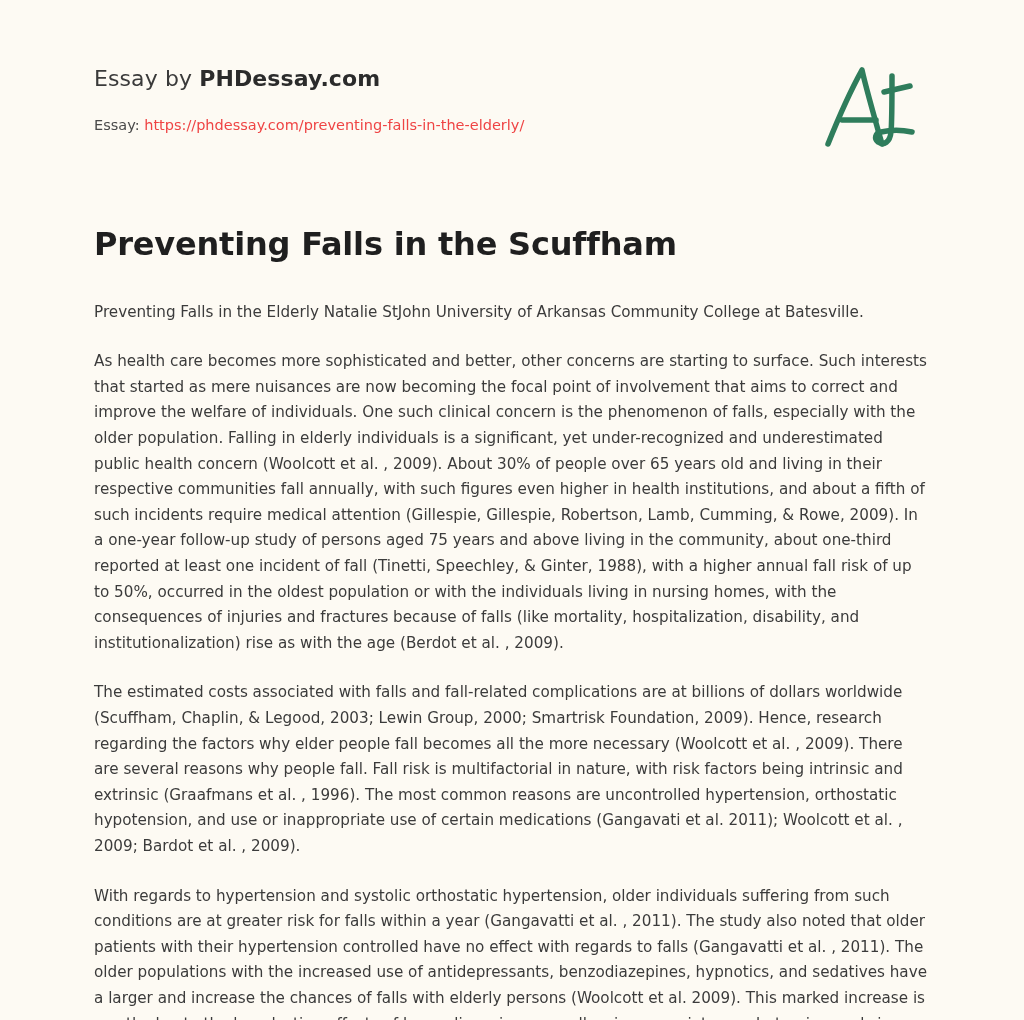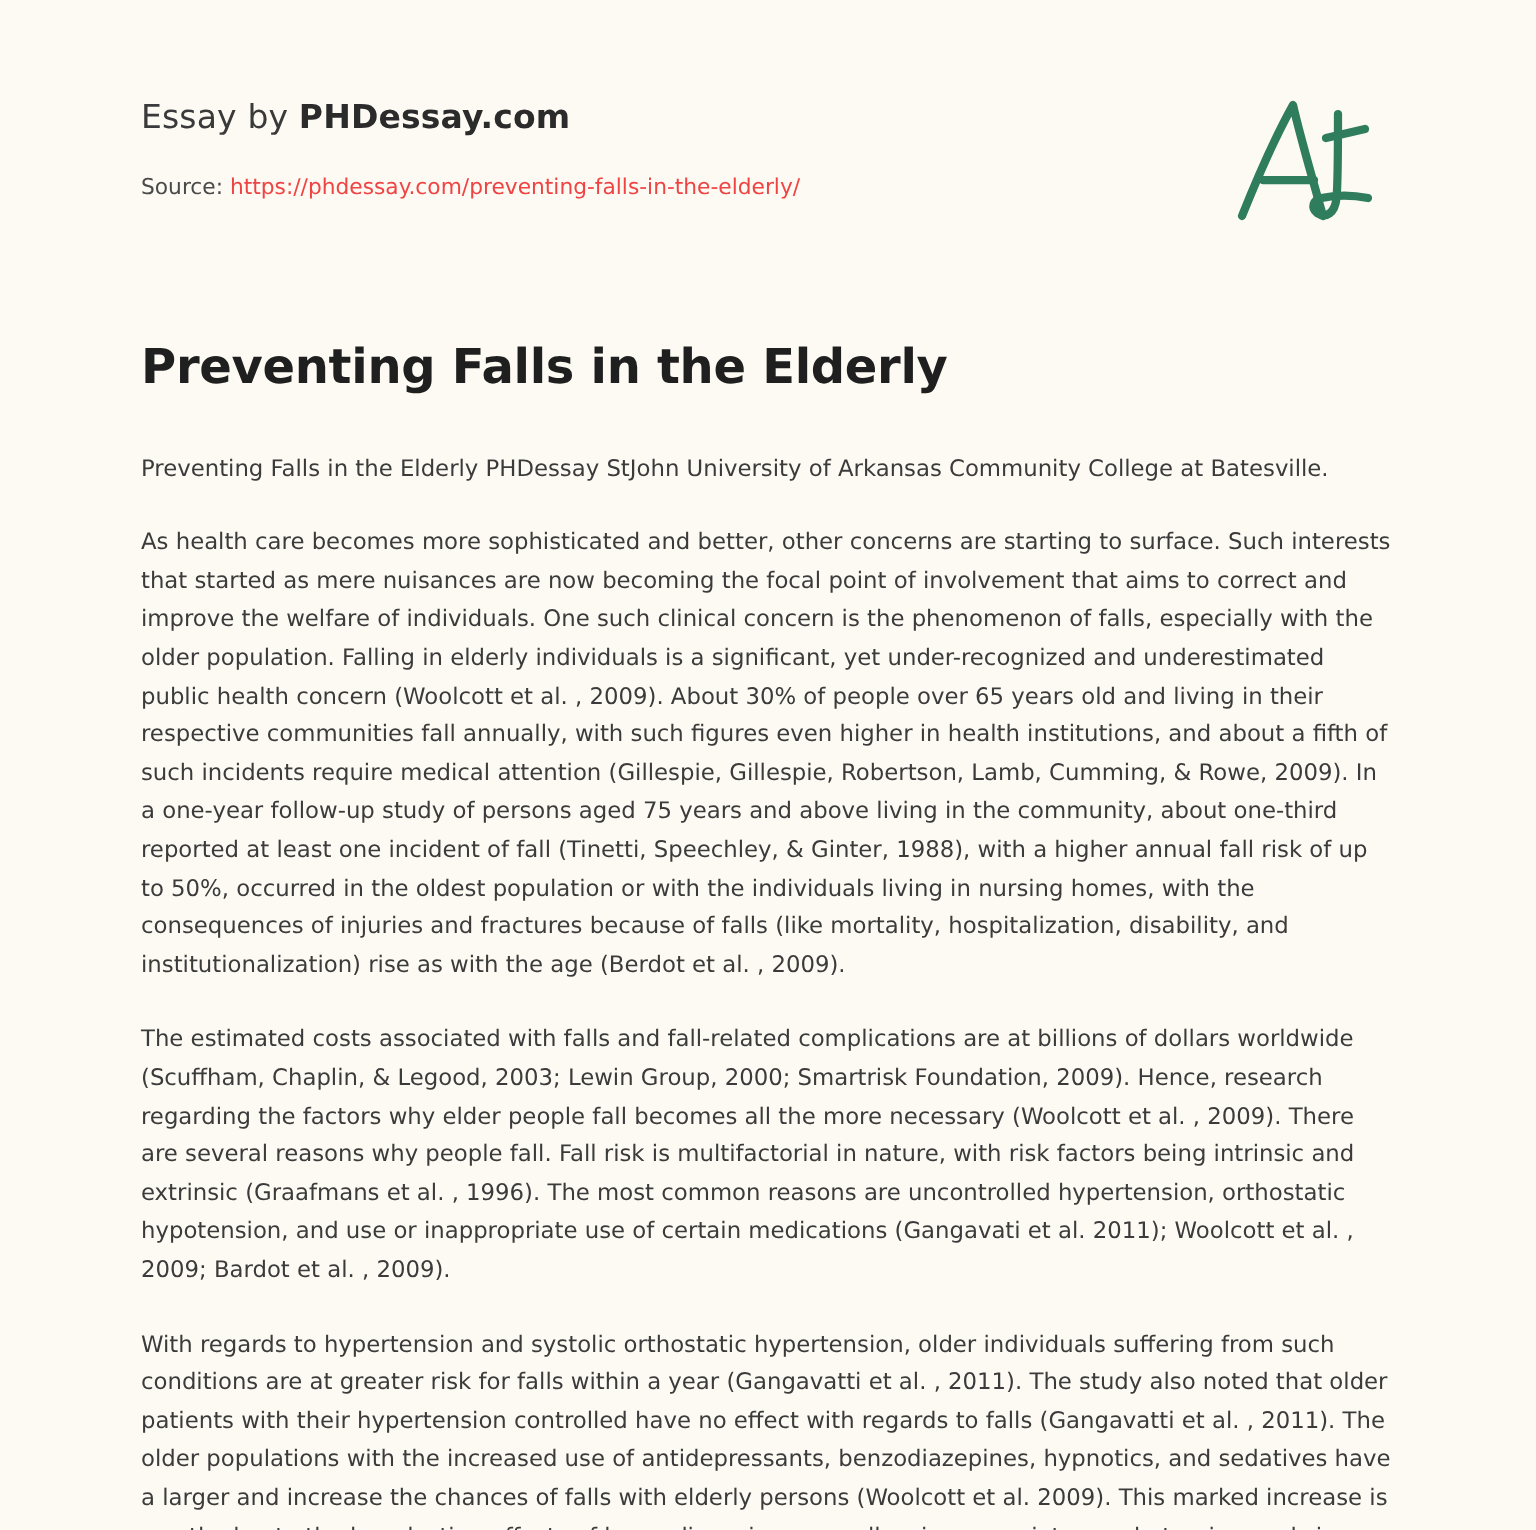--- a/index.html
+++ b/index.html
@@ -102,38 +102,38 @@
 
 <div class="page">
 
   <div class="header">
     <div class="brand-line">
       <span class="brand-essay">Essay</span>
       <span class="brand-by">by</span>
       <span class="brand-site">PHDessay.com</span>
     </div>
     <div class="source-line">
-      <span class="source-label">Source:</span>
+      <span class="source-label">Essay:</span>
       <a class="source-url" href="#">https://phdessay.com/preventing-falls-in-the-elderly/</a>
     </div>
 
     <div class="logo">
       <svg width="110" height="92" viewBox="0 0 110 92" xmlns="http://www.w3.org/2000/svg" aria-hidden="true">
         <g fill="none" stroke="#2f7d5c" stroke-width="5.5" stroke-linecap="round" stroke-linejoin="round">
           <path d="M10 82 C 22 52, 34 26, 44 8 C 48 26, 56 54, 64 82"></path>
           <path d="M24 58 L 58 58"></path>
           <path d="M74 14 C 74 42, 74 60, 73 70 C 72 80, 66 84, 60 80 C 56 77, 57 71, 63 70 C 72 68, 84 68, 94 70"></path>
           <path d="M66 30 L 92 24"></path>
         </g>
       </svg>
     </div>
   </div>
 
-  <h1 class="title">Preventing Falls in the Elderly</h1>
+  <h1 class="title">Preventing Falls in the Scuffham</h1>
 
   <div class="content fade-tail">
-    <p>Preventing Falls in the Elderly PHDessay StJohn University of Arkansas Community College at Batesville.</p>
+    <p>Preventing Falls in the Elderly Natalie StJohn University of Arkansas Community College at Batesville.</p>
     <p>As health care becomes more sophisticated and better, other concerns are starting to surface. Such interests that started as mere nuisances are now becoming the focal point of involvement that aims to correct and improve the welfare of individuals. One such clinical concern is the phenomenon of falls, especially with the older population. Falling in elderly individuals is a significant, yet under-recognized and underestimated public health concern (Woolcott et al. , 2009). About 30% of people over 65 years old and living in their respective communities fall annually, with such figures even higher in health institutions, and about a fifth of such incidents require medical attention (Gillespie, Gillespie, Robertson, Lamb, Cumming, &amp; Rowe, 2009). In a one-year follow-up study of persons aged 75 years and above living in the community, about one-third reported at least one incident of fall (Tinetti, Speechley, &amp; Ginter, 1988), with a higher annual fall risk of up to 50%, occurred in the oldest population or with the individuals living in nursing homes, with the consequences of injuries and fractures because of falls (like mortality, hospitalization, disability, and institutionalization) rise as with the age (Berdot et al. , 2009).</p>
     <p>The estimated costs associated with falls and fall-related complications are at billions of dollars worldwide (Scuffham, Chaplin, &amp; Legood, 2003; Lewin Group, 2000; Smartrisk Foundation, 2009). Hence, research regarding the factors why elder people fall becomes all the more necessary (Woolcott et al. , 2009).  There are several reasons why people fall. Fall risk is multifactorial in nature, with risk factors being intrinsic and extrinsic (Graafmans et al. , 1996). The most common reasons are uncontrolled hypertension, orthostatic hypotension, and use or inappropriate use of certain medications (Gangavati et al. 2011); Woolcott et al. , 2009; Bardot et al. , 2009).</p>
     <p>With regards to hypertension and systolic orthostatic hypertension, older individuals suffering from such conditions are at greater risk for falls within a year (Gangavatti et al. , 2011). The study also noted that older patients with their hypertension controlled have no effect with regards to falls (Gangavatti et al. , 2011). The older populations with the increased use of antidepressants, benzodiazepines, hypnotics, and sedatives have a larger and increase the chances of falls with elderly persons (Woolcott et al. 2009). This marked increase is mostly due to the long-lasting effects of benzodiazepines as well as inappropriate psychotropics, and since these medications have anticholinergic properties (Berdot et al. , 2009).  There are several ways to mitigate, lessen, or even prevent the chances of the elder population from falling. Interventions with multidisciplinary properties are proven effective in minimizing fall in</p>
   </div>
 
 </div>
 
 </body></html>

